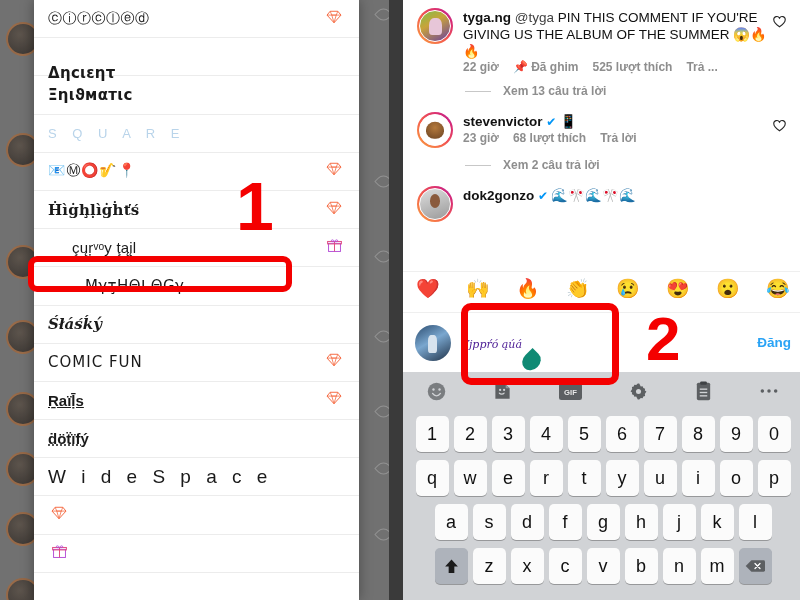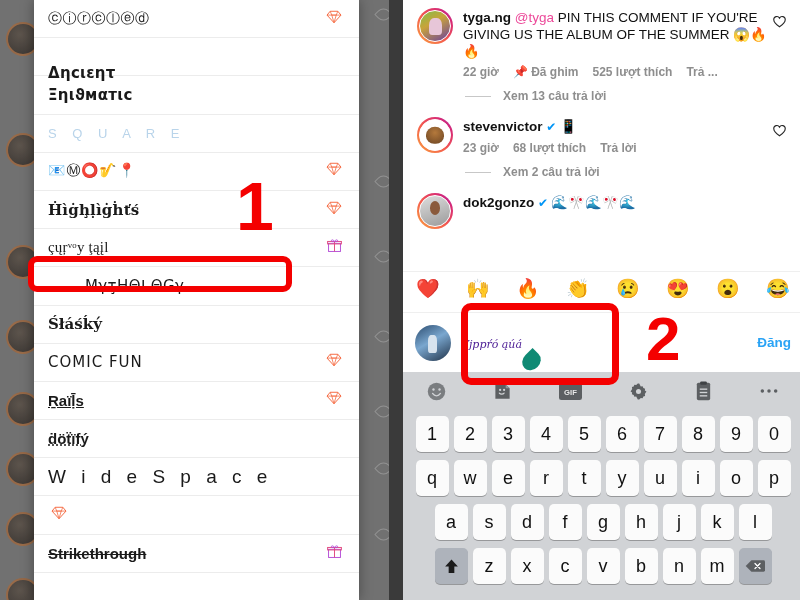--- a/index.html
+++ b/index.html
@@ -54,23 +54,23 @@
   }
   .badge-wrap { flex: 0 0 auto; width: 22px; text-align: center; }
 
   
   .s-circled  { letter-spacing: .5px; font-size: 14px; }
   .s-greek    { font-family: "DejaVu Sans", sans-serif; font-weight: 700; letter-spacing: .3px; margin-top: 32px; }
   .s-greek2   { font-family: "DejaVu Sans", sans-serif; font-weight: 700; letter-spacing: .3px; }
   .s-square   { color: #b9d4ea; letter-spacing: 6px; font-size: 13px; }
   .s-symbols  { font-size: 14px; letter-spacing: 1px; }
   .s-highlight{ font-family: "DejaVu Serif", serif; font-weight: 700; letter-spacing: .2px; }
-  .s-curvy    { font-family: Liberation Serif, serif; letter-spacing: .2px; }
+  .s-curvy    { font-family: Liberation Sans, sans-serif; letter-spacing: .2px; margin-left: 24px; }
   .s-myth     { font-family: "DejaVu Sans", sans-serif; letter-spacing: .4px; margin-left: 37px; }
-  .s-slashy   { font-family: "DejaVu Serif", serif; font-weight: 700; }
+  .s-slashy   { font-family: "DejaVu Serif", serif; font-weight: 700; font-style: italic; }
   .s-rails    { font-weight: 700; text-decoration: underline; text-decoration-style: double; }
   .s-comic    { font-family: "DejaVu Sans", sans-serif; letter-spacing: 1px; }
   .s-dotify   { font-weight: 700; text-decoration: underline; text-decoration-style: dotted; }
   .s-wide     { letter-spacing: 5px; font-size: 19px; }
   .s-script   { font-family: "DejaVu Sans", sans-serif; font-weight: 700; letter-spacing: .2px; }
   .s-upside   { font-family: "DejaVu Sans", sans-serif; letter-spacing: 1px; }
   .s-strike   { font-weight: 700; text-decoration: line-through; }
 
   
   .annot-box-1 {
@@ -133,24 +133,23 @@
   .av-self { background:#fff; padding:0; }
   .av-self .inner { border:none; background: linear-gradient(150deg,#2a4b6e 0%,#7aa7cf 45%,#1f3147 100%); }
   .av-self .inner::after {
     content:""; position:absolute; left:36%; top:28%; width:26%; height:52%;
     background:#d7e3ee; border-radius:30% 30% 20% 20%;
   }
 
   .c-body { flex: 1 1 auto; min-width: 0; padding-top: 1px; }
   .c-text { font-size: 13.5px; line-height: 17px; color: #111; word-wrap: break-word; }
   .c-user { font-weight: 700; }
-  .c-mention { color: #ec4899; text-align: right; }
+  .c-mention { color: #404040; text-align: right; }
   .verified { color:#0095f6; font-size: 12px; }
   .c-meta {
-    margin-top: 5px;
     display: flex; align-items: center; gap: 14px;
     font-size: 12px; color: #8e8e8e; font-weight: 600;
   }
   .c-meta .pin { color:#8e8e8e; }
   .like-heart {
     position: absolute; right: 16px; top: 14px;
     width: 15px; height: 15px; color: #262626;
   }
   .view-replies {
     display: flex; align-items: center; gap: 12px;
@@ -324,21 +323,20 @@
           <div class="font-label s-wide">W i d e  S p a c e</div>
           <div class="badge-wrap"></div>
         </div>
         <div class="font-row">
           <div class="badge-wrap"><svg width="16" height="14" viewBox="0 0 24 22">
               <path d="M6 2h12l5 6-11 12L1 8z" fill="none" stroke="#f5663d" stroke-width="1.5"></path>
               <path d="M1 8h22M6 2l2.5 6L12 20M18 2l-2.5 6L12 20M8.5 8h7" fill="none" stroke="#f5663d" stroke-width="1.2"></path>
             </svg></div>
         </div>
         <div class="font-row">
-          <div class="font-label s-strike">Strikethrough</div>
           <div class="badge-wrap"><svg width="15" height="15" viewBox="0 0 24 24">
               <rect x="2.5" y="8.5" width="19" height="13" fill="none" stroke="#b44bd6" stroke-width="1.5"></rect>
               <rect x="1" y="5.5" width="22" height="4" fill="none" stroke="#e0457b" stroke-width="1.5"></rect>
               <path d="M12 5.5v16" stroke="#e0457b" stroke-width="1.5"></path>
               <path d="M12 5.5C10 2 6.5 2.5 7 4.6c.4 1.6 3 1.4 5 .9zM12 5.5c2-3.5 5.5-3 5 -.9-.4 1.6-3 1.4-5 .9z" fill="none" stroke="#b44bd6" stroke-width="1.4"></path>
             </svg></div>
         </div>
       </div>
 
     <div class="annot-box-1"></div>

